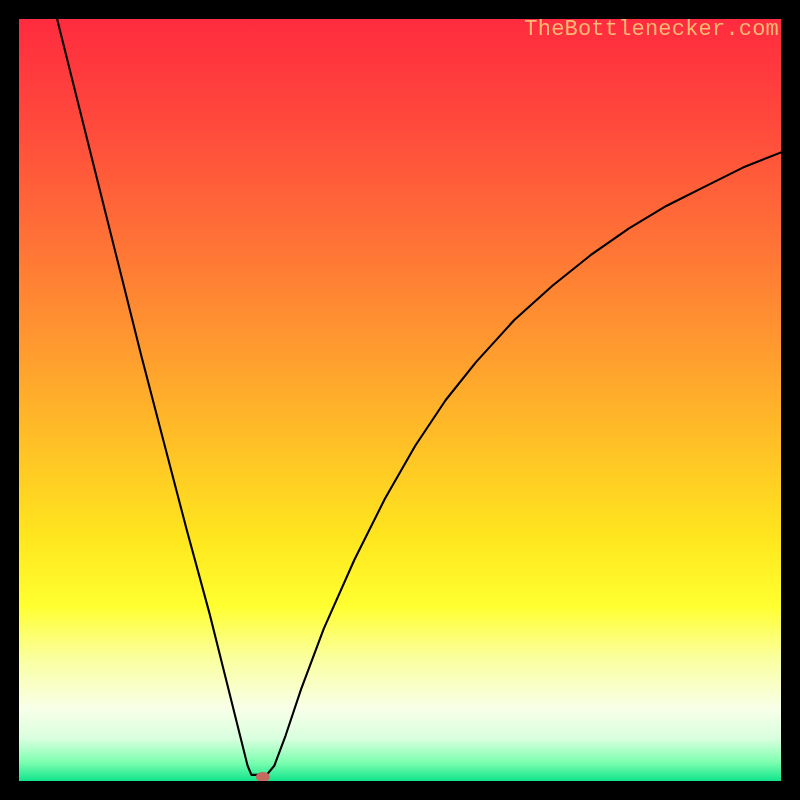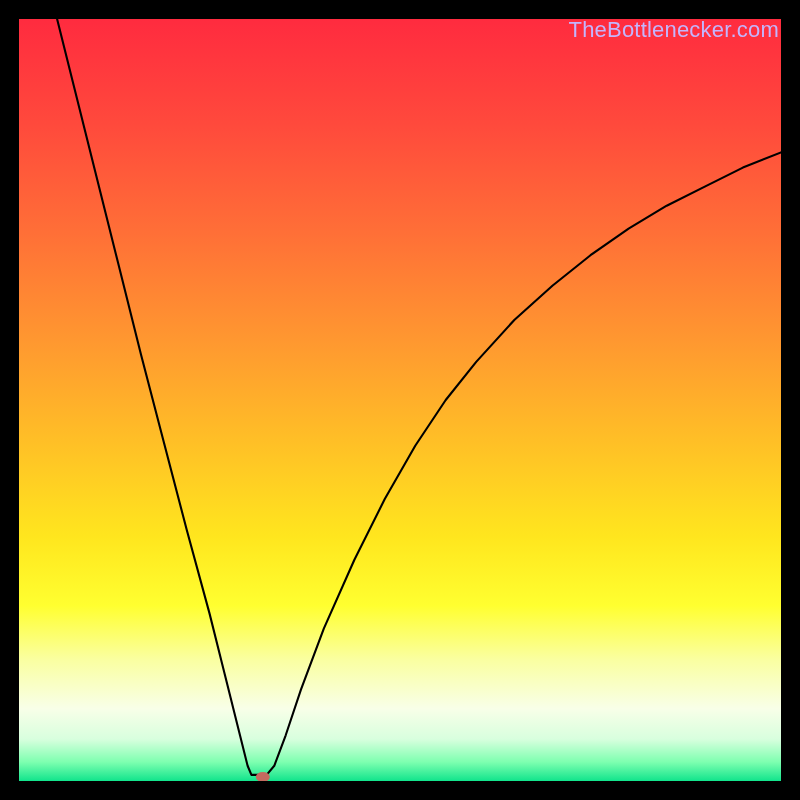--- a/index.html
+++ b/index.html
@@ -23,24 +23,25 @@
     position: absolute;
     left: 0;
     top: 0;
     width: 762px;
     height: 762px;
   }
   .watermark {
     position: absolute;
     top: -2px;
     right: 2px;
-    color: #c4b5fd;
+    color: #fdba74;
     font-size: 22px;
     font-weight: 500;
     letter-spacing: 0.2px;
+    font-family: Liberation Mono, monospace;
   }
 </style>
 </head>
 <body>
 
 <div class="frame">
   <svg class="plot-area" viewBox="0 0 762 762" preserveAspectRatio="none">
     <defs>
       <linearGradient id="bg-grad" x1="0" y1="0" x2="0" y2="1">
           <stop offset="0%" stop-color="#ff2b3f"></stop>

